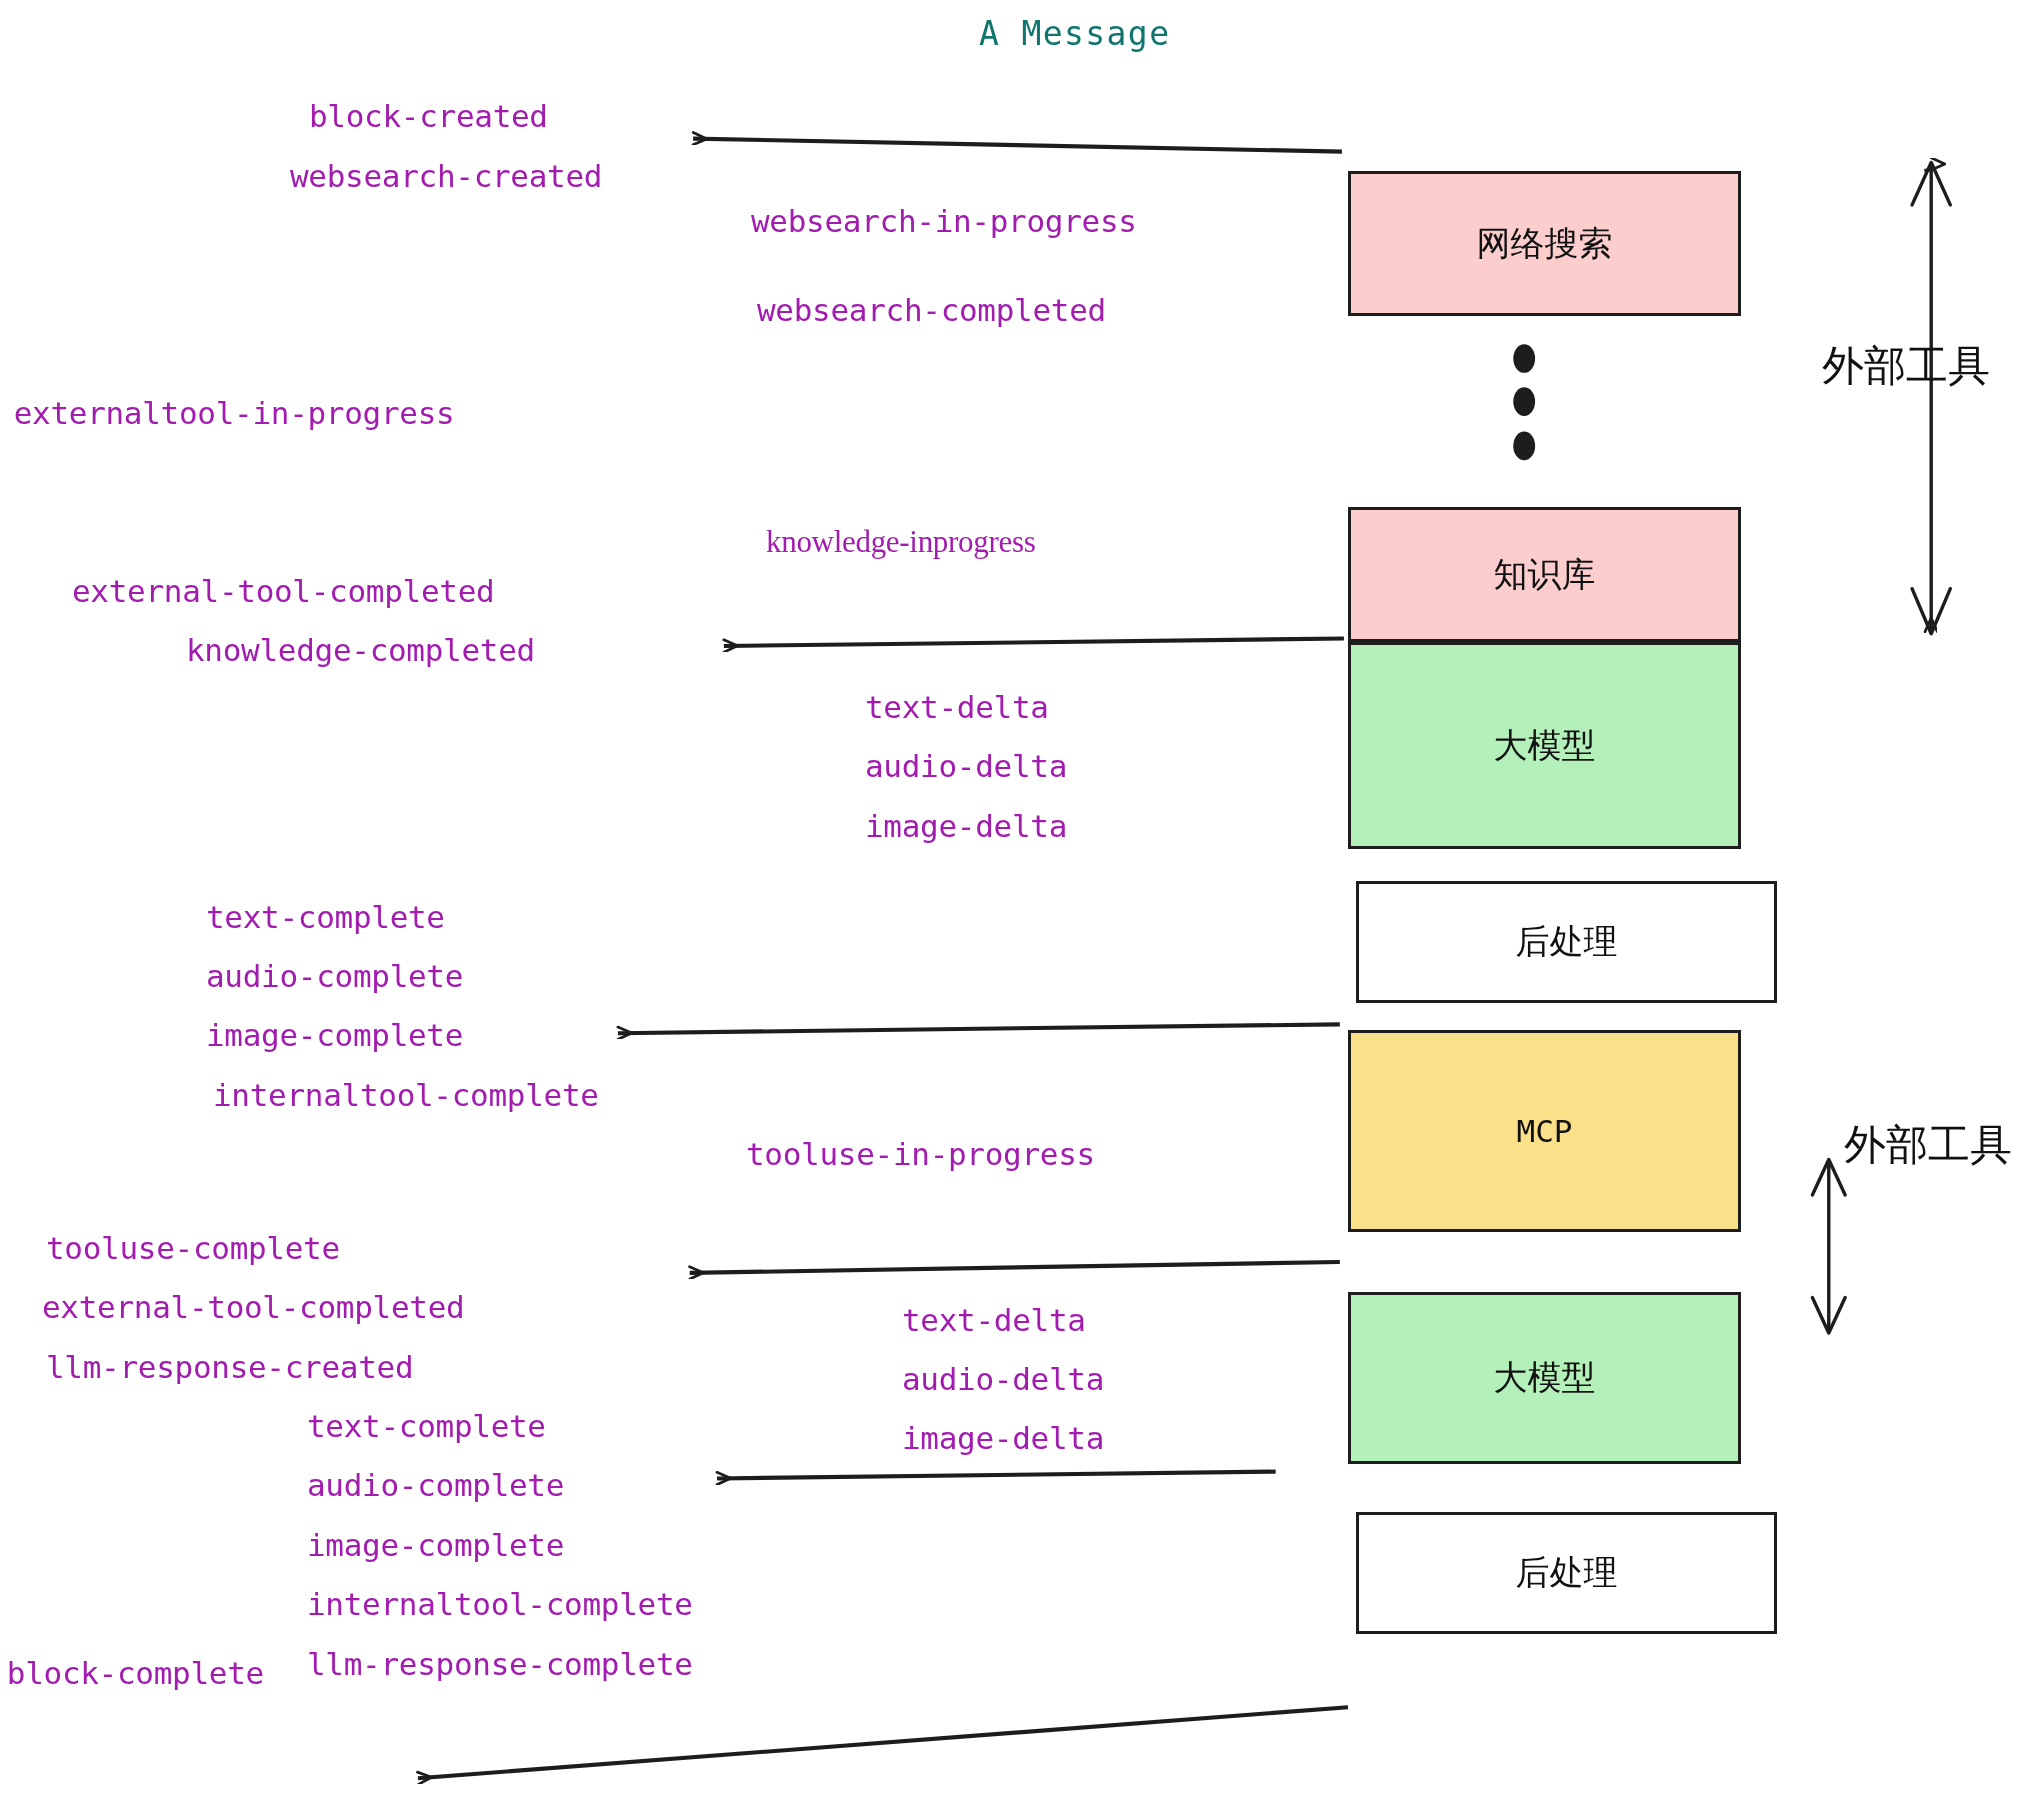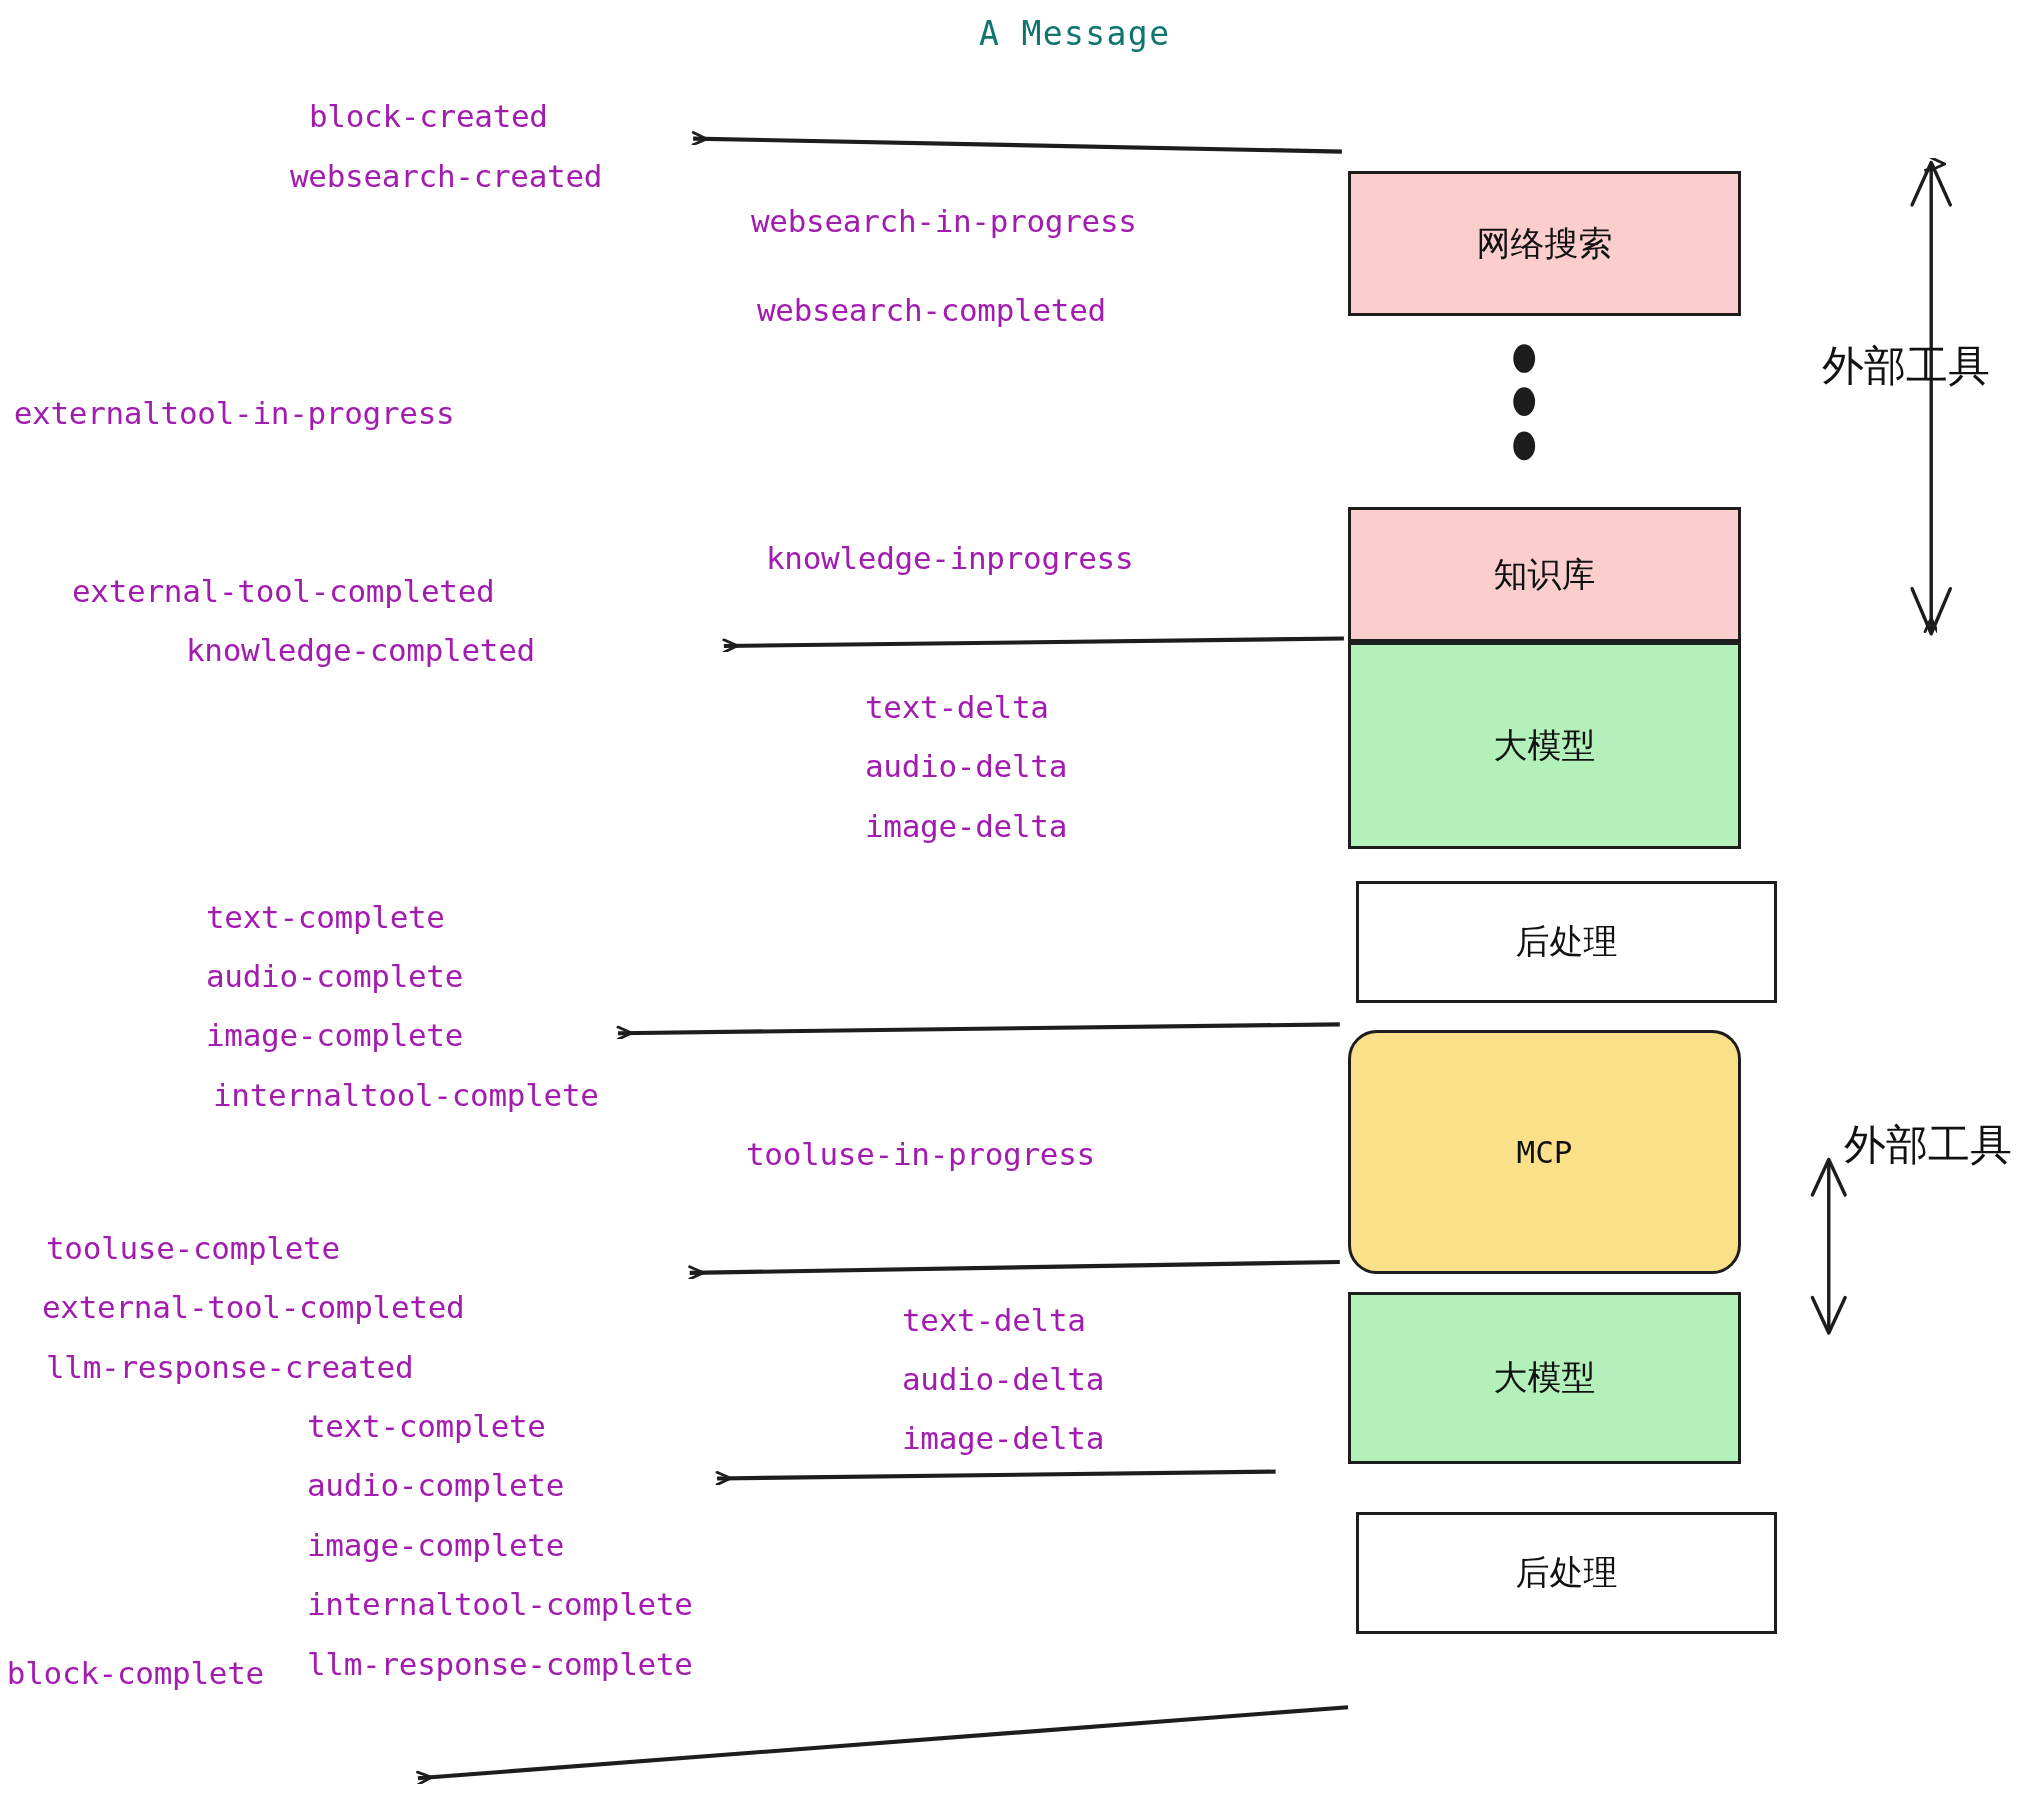--- a/index.html
+++ b/index.html
@@ -76,41 +76,41 @@
   </div>
 
   <div class="node" style="left:1348px;top:642px;width:393px;height:207px;background:#b4f0b9;">
     <div class="boxlbl" style="left:0;top:0;width:100%;height:100%;position:absolute;">大模型</div>
   </div>
 
   <div class="node" style="left:1356px;top:881px;width:421px;height:122px;background:#ffffff;">
     <div class="boxlbl" style="left:0;top:0;width:100%;height:100%;position:absolute;">后处理</div>
   </div>
 
-  <div class="node" style="left:1348px;top:1030px;width:393px;height:244px;background:#fbe08a;border-radius:29px;">
+  <div class="node" style="left:1348px;top:1030px;width:393px;height:202px;background:#fbe08a;">
     <div class="boxlbl mcplbl" style="left:0;top:0;width:100%;height:100%;position:absolute;">MCP</div>
   </div>
 
   <div class="node" style="left:1348px;top:1292px;width:393px;height:172px;background:#b4f0b9;">
     <div class="boxlbl" style="left:0;top:0;width:100%;height:100%;position:absolute;">大模型</div>
   </div>
 
   <div class="node" style="left:1356px;top:1512px;width:421px;height:122px;background:#ffffff;">
     <div class="boxlbl" style="left:0;top:0;width:100%;height:100%;position:absolute;">后处理</div>
   </div>
 
   <div class="grplbl" style="left:1822px;top:338px;">外部工具</div>
   <div class="grplbl" style="left:1844px;top:1117px;">外部工具</div>
 
   <div class="evt" style="left:309px;top:101px;">block-created</div>
   <div class="evt" style="left:290px;top:161px;">websearch-created</div>
   <div class="evt" style="left:751px;top:206px;">websearch-in-progress</div>
   <div class="evt" style="left:757px;top:295px;">websearch-completed</div>
   <div class="evt" style="left:13.7px;top:398px;">externaltool-in-progress</div>
-  <div class="evt" style="left:766px;top:543px;">knowledge-inprogress</div>
+  <div class="evt" style="left:766px;top:526px;font-family:Liberation Serif, serif;">knowledge-inprogress</div>
   <div class="evt" style="left:72px;top:576px;">external-tool-completed</div>
   <div class="evt" style="left:186px;top:635px;">knowledge-completed</div>
   <div class="evt" style="left:865px;top:692px;">text-delta</div>
   <div class="evt" style="left:865px;top:751px;">audio-delta</div>
   <div class="evt" style="left:865px;top:811px;">image-delta</div>
   <div class="evt" style="left:206px;top:902px;">text-complete</div>
   <div class="evt" style="left:206px;top:961px;">audio-complete</div>
   <div class="evt" style="left:206px;top:1020px;">image-complete</div>
   <div class="evt" style="left:213px;top:1080px;">internaltool-complete</div>
   <div class="evt" style="left:746px;top:1139px;">tooluse-in-progress</div>

